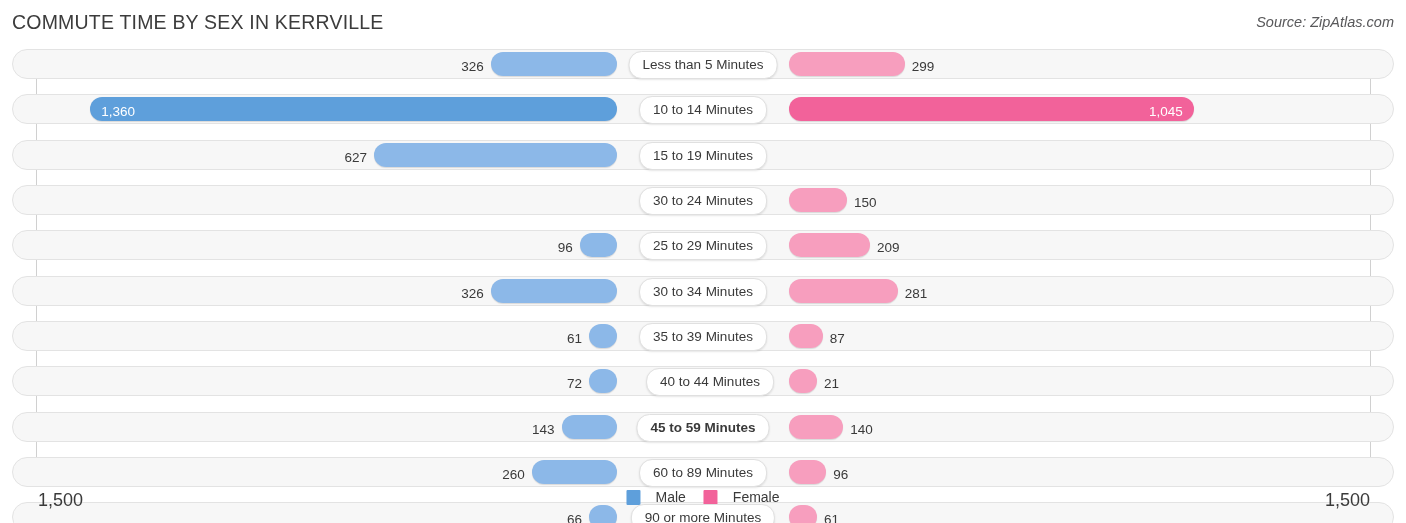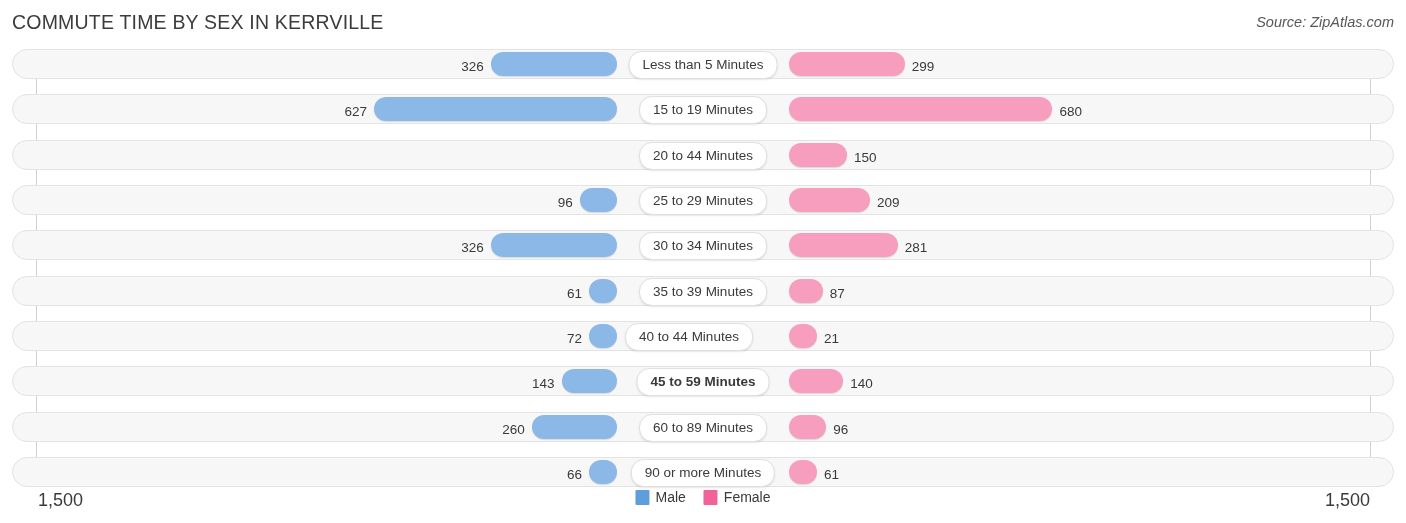--- a/index.html
+++ b/index.html
@@ -183,21 +183,21 @@
     top: 4px;
     transform: translateX(-50%);
     display: flex;
     align-items: center;
     gap: 18px;
     white-space: nowrap;
   }
   .legend-item {
     display: flex;
     align-items: flex-end;
-    gap: 6px;
+    gap: 15px;
     font-size: 14px;
     color: #3a3a3a;
   }
   .swatch {
     width: 14px;
     height: 15px;
     border-radius: 1px;
     display: inline-block;
   }
 </style>
@@ -225,39 +225,48 @@
           <div class="half half-right">
             <div class="bar bar-right" style="width: 115.8px; left: 86px;">
               <span class="val val-out-right">299</span>
             </div>
           </div>
           <div class="pill" style="left: 703px; text-align: center;">Less than 5 Minutes</div>
         </div>
         <div class="row">
           <div class="track"></div>
           <div class="half half-left">
+            <div class="bar bar-left strong-left" style="width: 526.8px; right: 86px;">
+              <span class="val val-in-left">1,360</span>
+            </div>
+          </div>
+          <div class="half half-right">
+            <div class="bar bar-right strong-right" style="width: 404.8px; left: 86px;">
+              <span class="val val-in-right">1,045</span>
+            </div>
+          </div>
+          <div class="pill" style="left: 703px;">10 to 14 Minutes</div>
+        </div>
+        <div class="row">
+          <div class="track"></div>
+          <div class="half half-left">
             <div class="bar bar-left" style="width: 242.9px; right: 86px;">
               <span class="val val-out-left">627</span>
             </div>
           </div>
-          <div class="half half-right">
-            <div class="bar bar-right" style="width: 263.4px; left: 86px;">
-              <span class="val val-out-right">680</span>
-            </div>
-          </div>
           <div class="pill" style="left: 703px;">15 to 19 Minutes</div>
         </div>
         <div class="row">
           <div class="track"></div>
           <div class="half half-right">
             <div class="bar bar-right" style="width: 58.1px; left: 86px;">
               <span class="val val-out-right">150</span>
             </div>
           </div>
-          <div class="pill" style="left: 703px;">20 to 44 Minutes</div>
+          <div class="pill" style="left: 703px;">30 to 24 Minutes</div>
         </div>
         <div class="row">
           <div class="track"></div>
           <div class="half half-left">
             <div class="bar bar-left" style="width: 37.2px; right: 86px;">
               <span class="val val-out-left">96</span>
             </div>
           </div>
           <div class="half half-right">
             <div class="bar bar-right" style="width: 81px; left: 86px;">
@@ -299,21 +308,21 @@
           <div class="half half-left">
             <div class="bar bar-left" style="width: 28px; right: 86px;">
               <span class="val val-out-left">72</span>
             </div>
           </div>
           <div class="half half-right">
             <div class="bar bar-right" style="width: 28px; left: 86px;">
               <span class="val val-out-right">21</span>
             </div>
           </div>
-          <div class="pill" style="left: 689px;">40 to 44 Minutes</div>
+          <div class="pill" style="left: 710px;">40 to 44 Minutes</div>
         </div>
         <div class="row">
           <div class="track"></div>
           <div class="half half-left">
             <div class="bar bar-left" style="width: 55.4px; right: 86px;">
               <span class="val val-out-left">143</span>
             </div>
           </div>
           <div class="half half-right">
             <div class="bar bar-right" style="width: 54.2px; left: 86px;">

